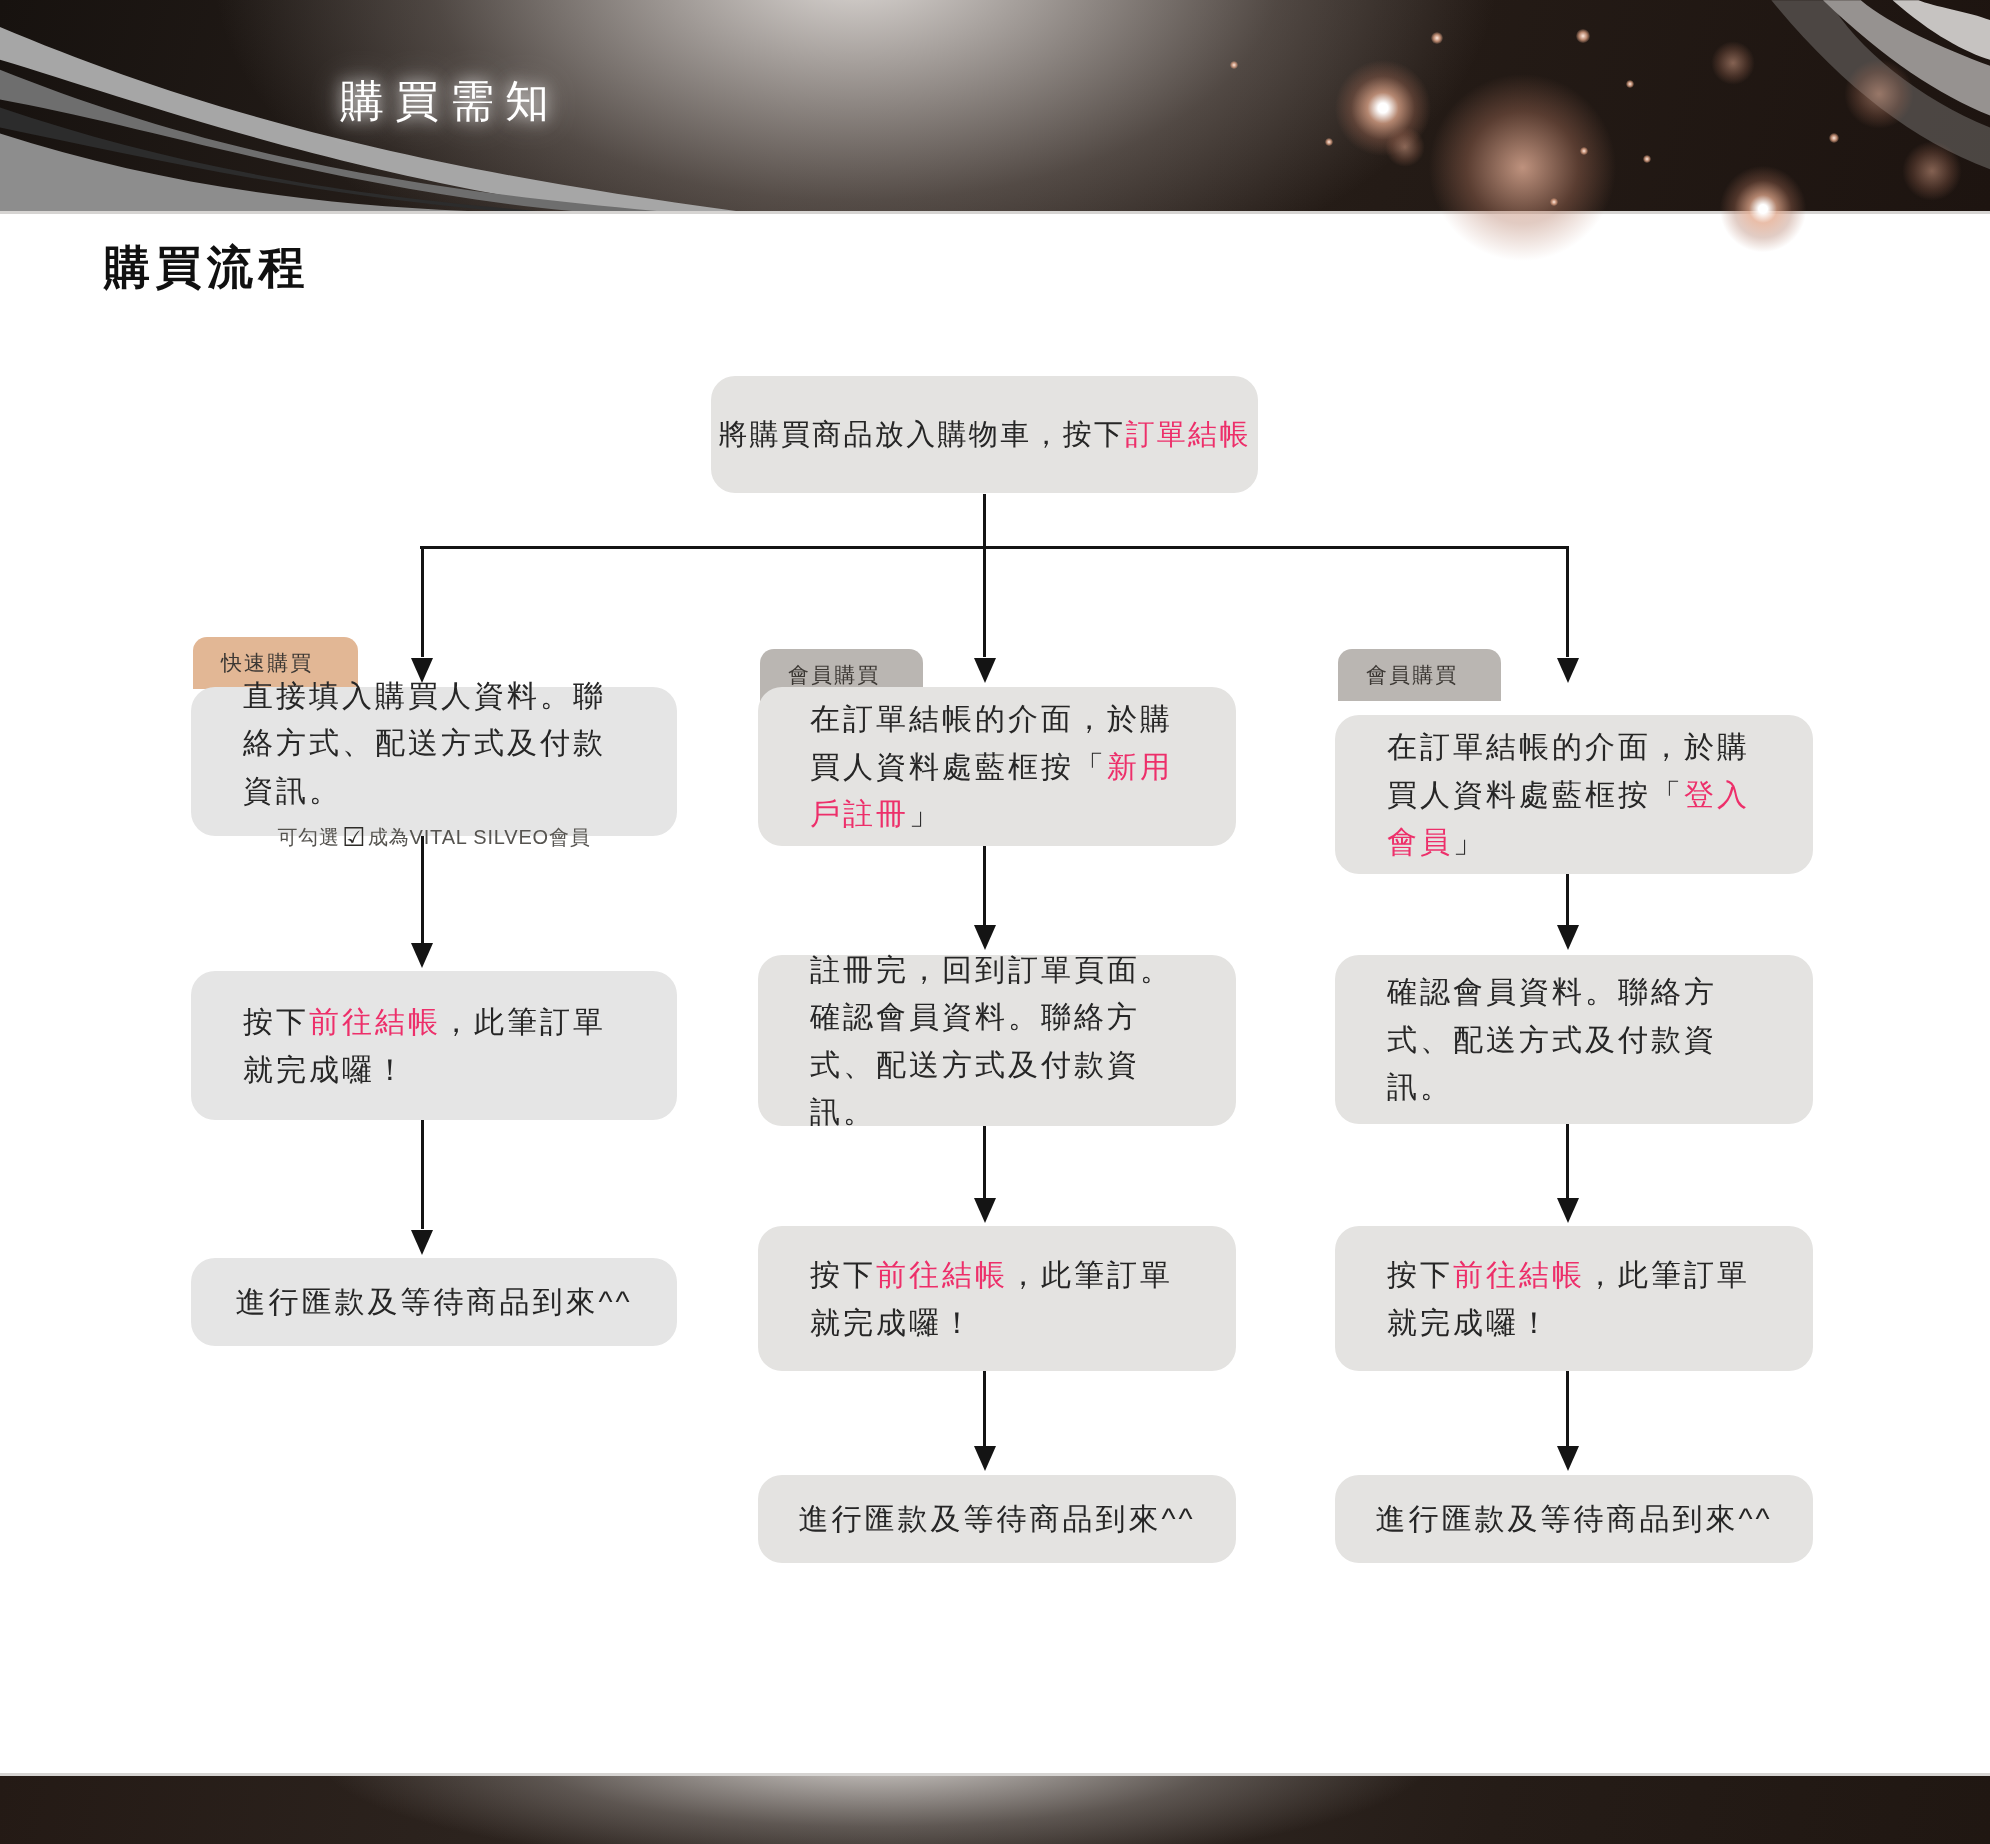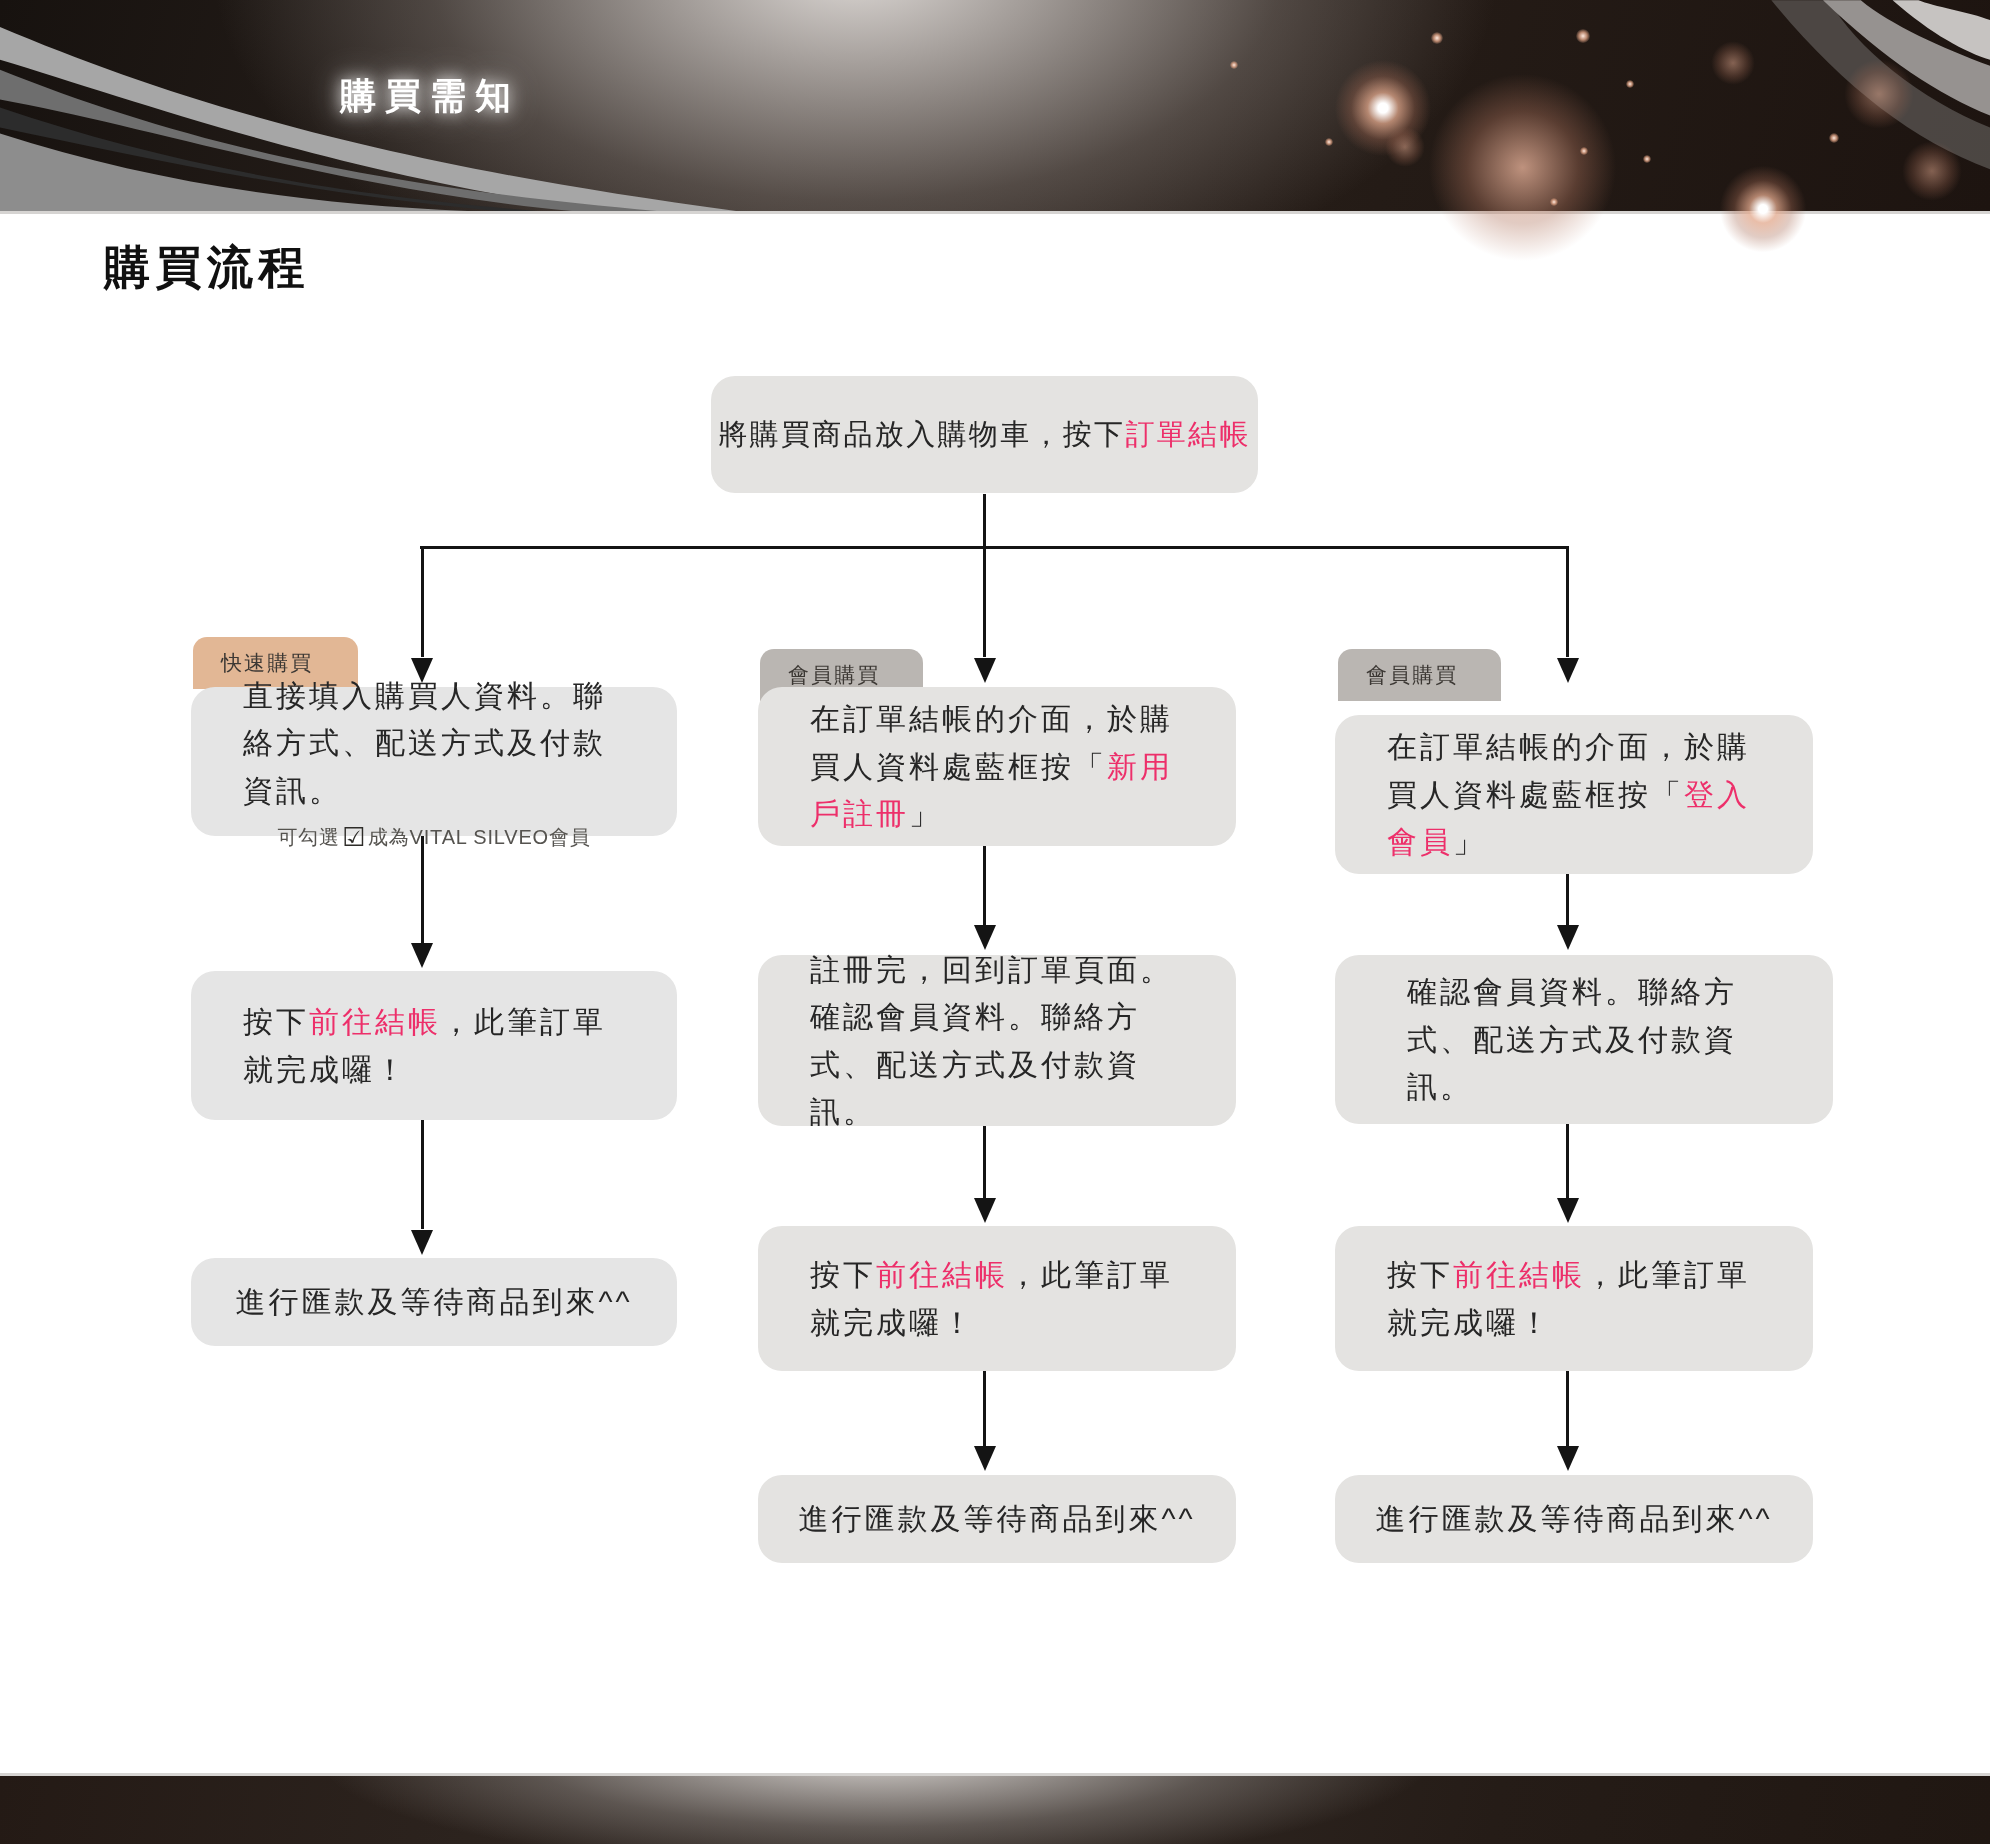--- a/index.html
+++ b/index.html
@@ -11,21 +11,21 @@
   
   .hd{
     position:absolute;left:0;top:0;width:1990px;height:211px;
     background:
       radial-gradient(ellipse 945px 517px at 43% -15%, rgba(236,232,229,.92), rgba(160,152,147,.35) 45%, rgba(0,0,0,0) 68%),
       linear-gradient(105deg,#17120f 0%,#2e2520 40%,#241b16 70%,#1d1410 100%);
     border-bottom:3px solid #d6d4d2;
   }
   .hd h1{
     position:absolute;left:340px;top:72px;margin:0;
-    font-size:36px;font-weight:bold;color:#ffffff;letter-spacing:.25em;
+    font-size:44px;font-weight:normal;color:#ffffff;letter-spacing:.25em;
     text-shadow:0 0 16px rgba(255,255,255,.95),0 0 34px rgba(255,255,255,.55);
   }
   .sw-left{position:absolute;left:0;bottom:0;}
   .sw-right{position:absolute;right:0;top:0;}
   .bokeh i{position:absolute;display:block;border-radius:50%;}
   .b-big{background:radial-gradient(circle, rgba(229,176,152,.8) 0%, rgba(178,118,95,.38) 42%, rgba(0,0,0,0) 70%);}
   .b-star{background:radial-gradient(circle, #ffffff 0%, #ffffff 7%, rgba(226,168,140,.75) 22%, rgba(170,110,88,.35) 45%, rgba(0,0,0,0) 68%);}
   .b-glow{background:radial-gradient(circle, rgba(215,160,135,.55) 0%, rgba(160,105,84,.28) 45%, rgba(0,0,0,0) 70%);}
   .b-dot{background:radial-gradient(circle, #ffe9de 0%, rgba(220,160,130,.8) 40%, rgba(0,0,0,0) 75%);}
 
@@ -171,21 +171,21 @@
   <div class="box graybg" style="left:758px;top:1475px;width:478px;height:88px;">
     <p class="tc nowrap">進行匯款及等待商品到來^^</p>
   </div>
 
   <div class="tab tab-member" style="left:1338px;top:637px;width:163px;height:52px;">
     <span>會員購買</span>
   </div>
   <div class="box graybg" style="left:1335px;top:687px;width:478px;height:159px;margin-top:28px;">
     <p class="tl"><span>在訂單結帳的介面，於購買人資料處藍框按「</span><span class="pink">登入會員</span><span>」</span></p>
   </div>
-  <div class="box graybg" style="left:1335px;top:955px;width:478px;height:169px;padding-left:20px;">
+  <div class="box graybg" style="left:1335px;top:955px;width:478px;height:169px;">
     <p class="tl">確認會員資料。聯絡方式、配送方式及付款資訊。</p>
   </div>
   <div class="box graybg" style="left:1335px;top:1226px;width:478px;height:145px;">
     <p class="tl"><span>按下</span><span class="pink">前往結帳</span><span>，此筆訂單就完成囉！</span></p>
   </div>
   <div class="box graybg" style="left:1335px;top:1475px;width:478px;height:88px;">
     <p class="tc nowrap">進行匯款及等待商品到來^^</p>
   </div>
 
   <footer class="ft"></footer>

